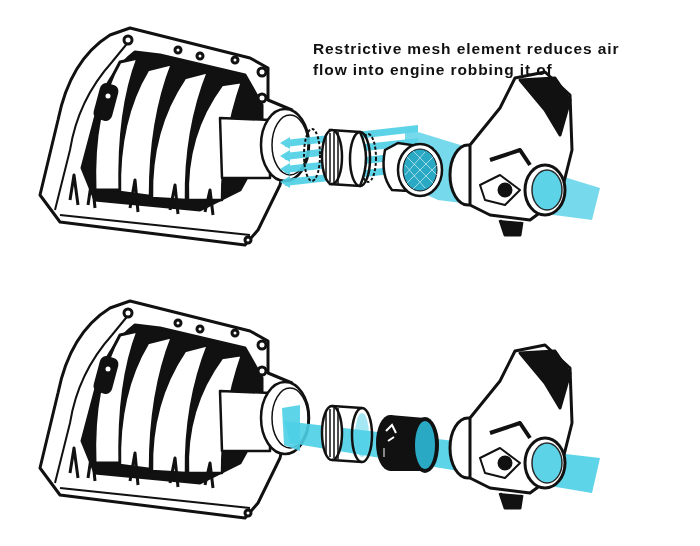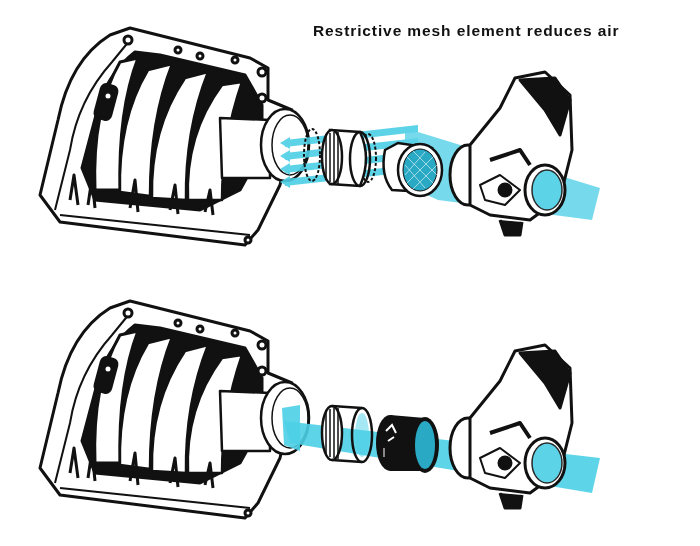--- a/index.html
+++ b/index.html
@@ -1,21 +1,21 @@
 <!DOCTYPE html>
 <html><head>
 <meta charset="utf-8">
 <style>
   html, body { margin:0; padding:0; background:#ffffff; }
   body { width:700px; height:546px; position:relative; overflow:hidden; font-family:"Liberation Sans", sans-serif; }
   .caption {
     position:absolute; font-family:"Liberation Sans", sans-serif; font-weight:bold;
     font-size:15.5px; line-height:21px; color:#111111; letter-spacing:0.9px; margin:0;
   }
-  .caption-top { left:313px; top:20px; width:380px; }
+  .caption-top { left:313px; top:38px; width:380px; }
   .panel { position:absolute; left:0; width:700px; height:273px; }
   .panel-top { top:0; }
   .panel-bottom { top:273px; }
   svg { position:absolute; left:0; top:0; }
 </style>
 </head>
 <body>
 
 <div class="panel panel-top">
   <svg width="700" height="273" viewBox="0 0 700 273">
@@ -98,21 +98,21 @@
       <path d="M480 185 L500 175 L520 190 L505 205 L485 200 Z" fill="#fff" stroke-width="2"></path>
       <circle cx="505" cy="190" r="6" fill="#111"></circle>
       <path d="M490 160 L520 150 L530 165" fill="none" stroke-width="4"></path>
       <path d="M500 220 L505 235 L520 235 L522 222" fill="#111"></path>
       <ellipse cx="545" cy="190" rx="20" ry="25"></ellipse>
       <ellipse cx="547" cy="190" rx="15" ry="20" fill="#4ccfe6" opacity="0.9" stroke-width="1.5"></ellipse>
     </g>
   </svg>
   <p class="caption caption-top">
     <span>Restrictive mesh element reduces air</span><br>
-    <br>
+    <span>flow into engine robbing it of</span><br>
   </p>
 </div>
 
 <div class="panel panel-bottom">
   <svg width="700" height="273" viewBox="0 0 700 273">
     <g stroke="#111" stroke-width="3" fill="#fff" stroke-linejoin="round">
       <path d="M40 195 L58 120 Q70 60 110 35 L130 28 L250 58 L268 68 L268 100 L292 110 L288 150 L280 185 L258 230 L245 245 L60 222 Z"></path>
       <path d="M55 210 L70 150 Q78 100 112 62 L130 40" fill="none" stroke-width="2"></path>
       <path d="M60 215 L250 235" fill="none" stroke-width="2"></path>
       <path d="M82 168 L100 100 Q112 70 135 52 L160 55 L245 75 L262 105 L262 150 L240 190 L200 210 L95 200 Z" fill="#111"></path>

